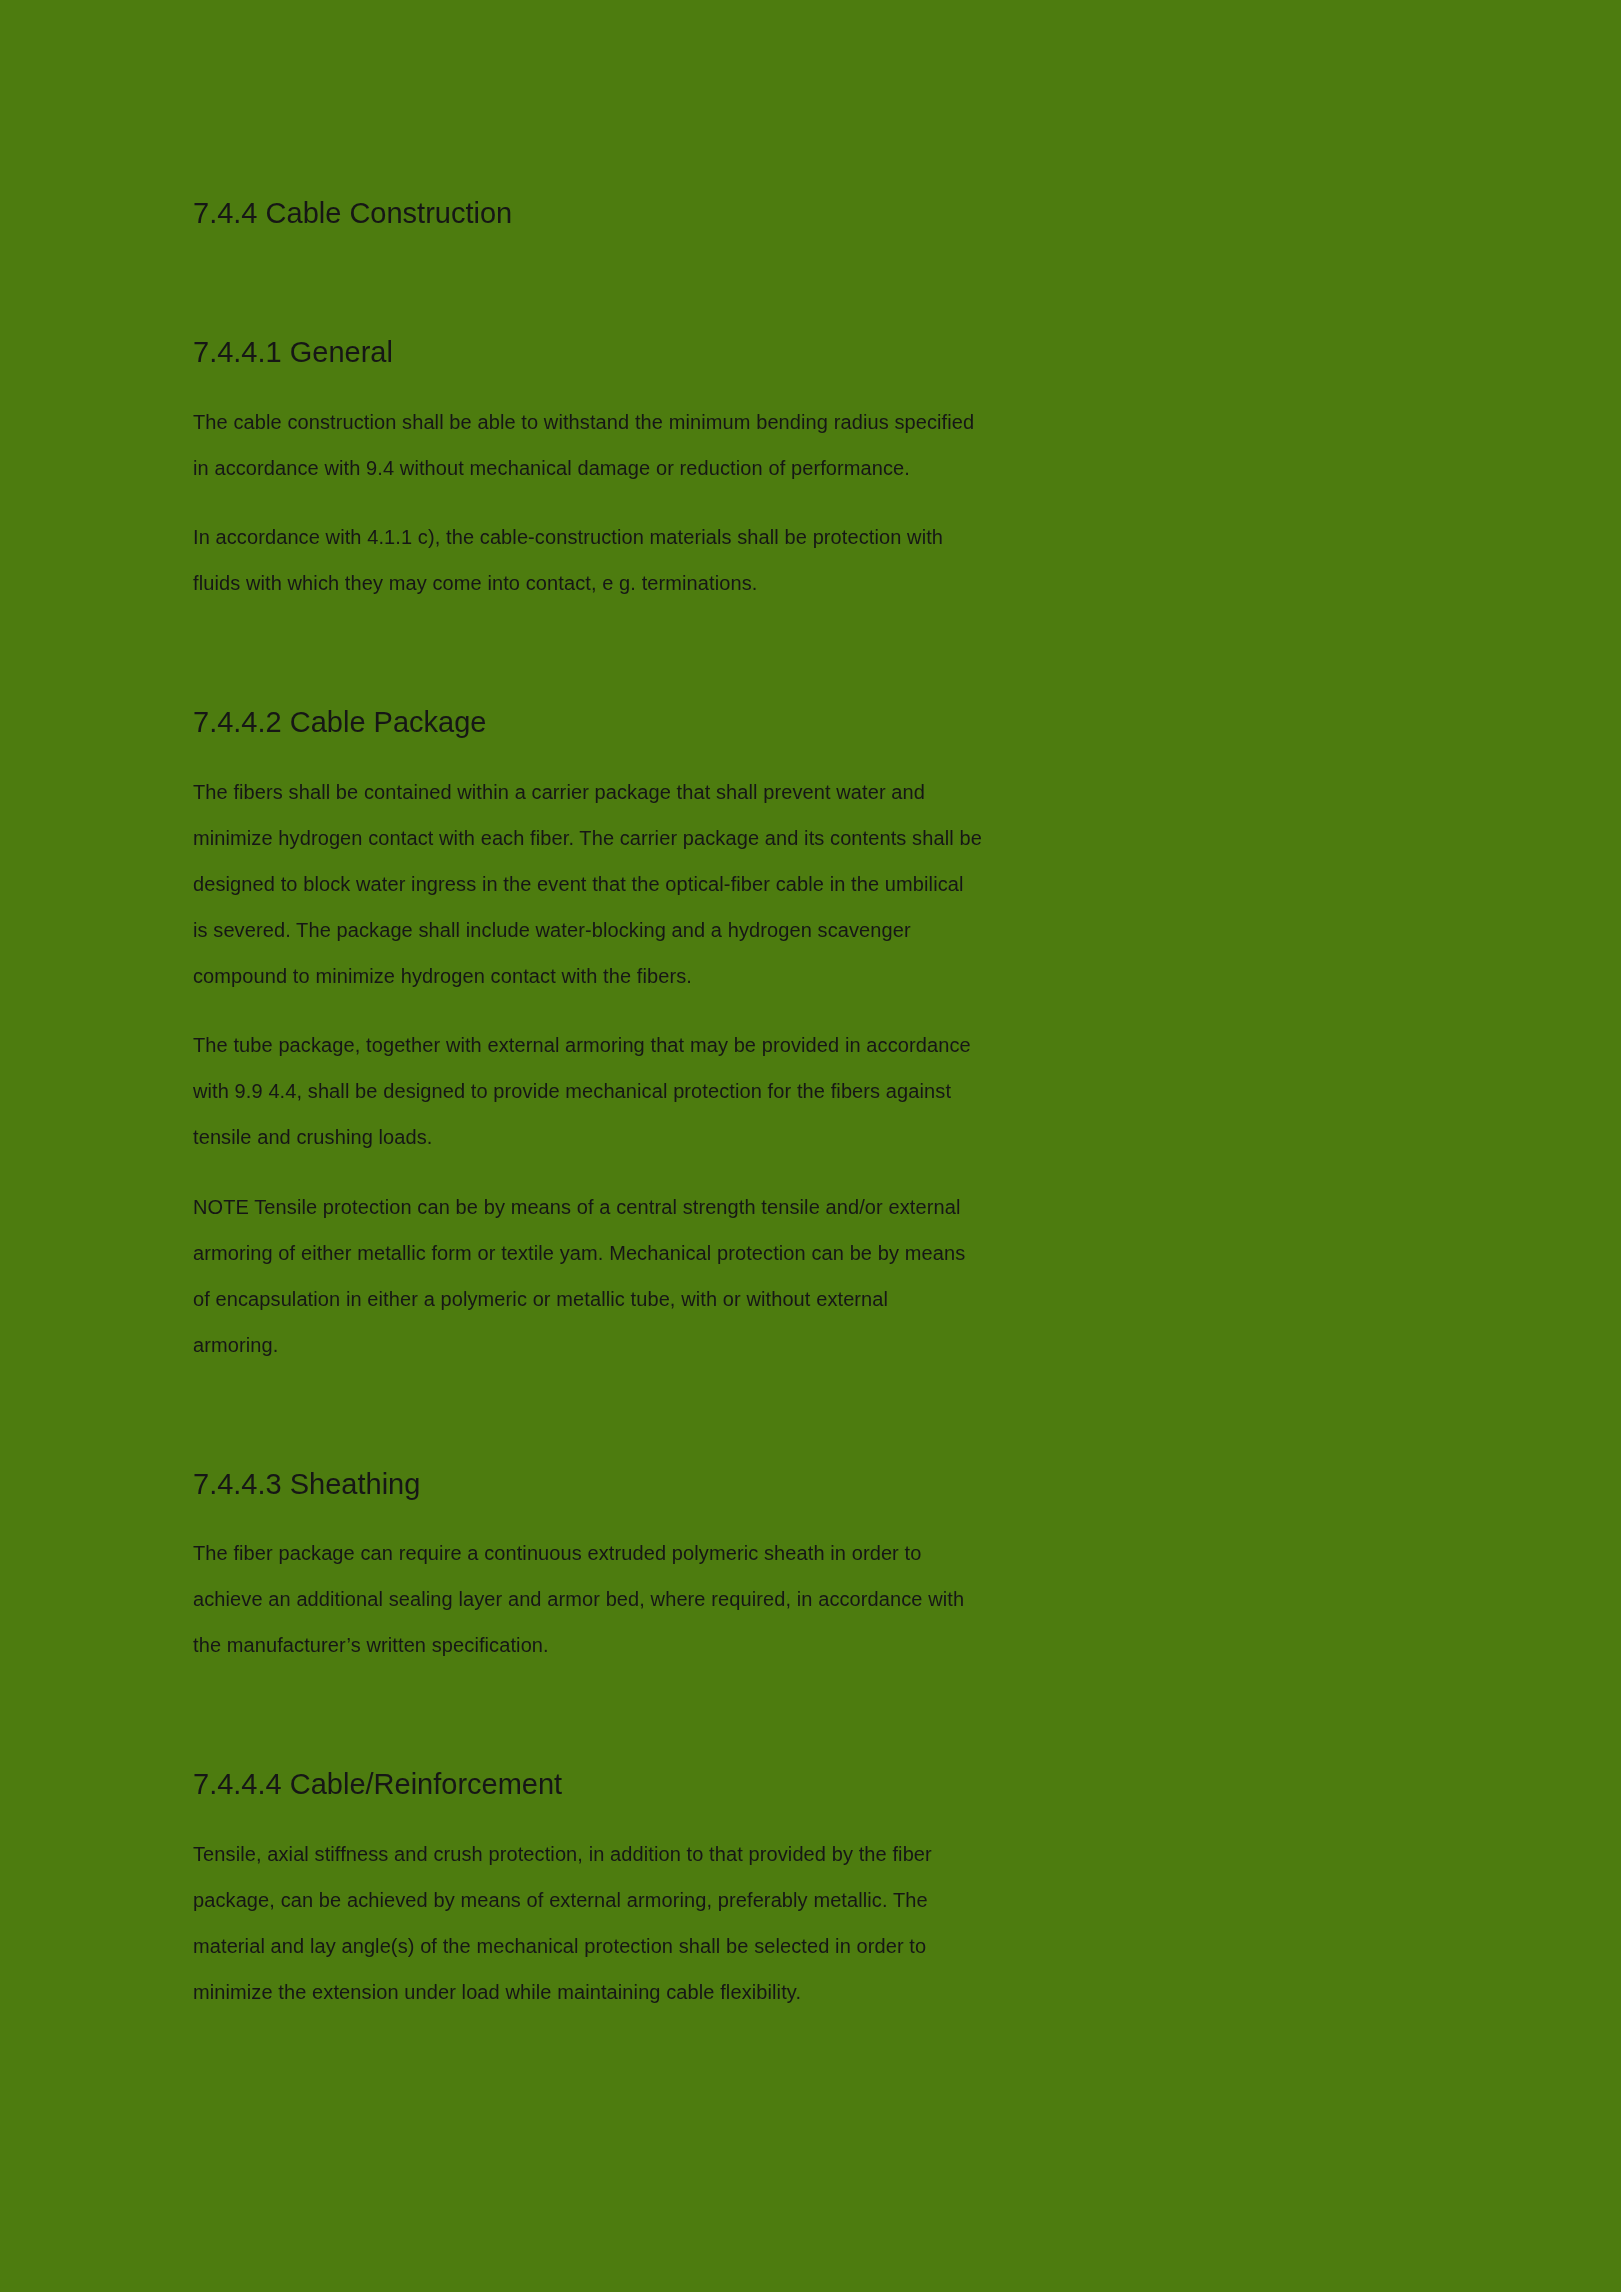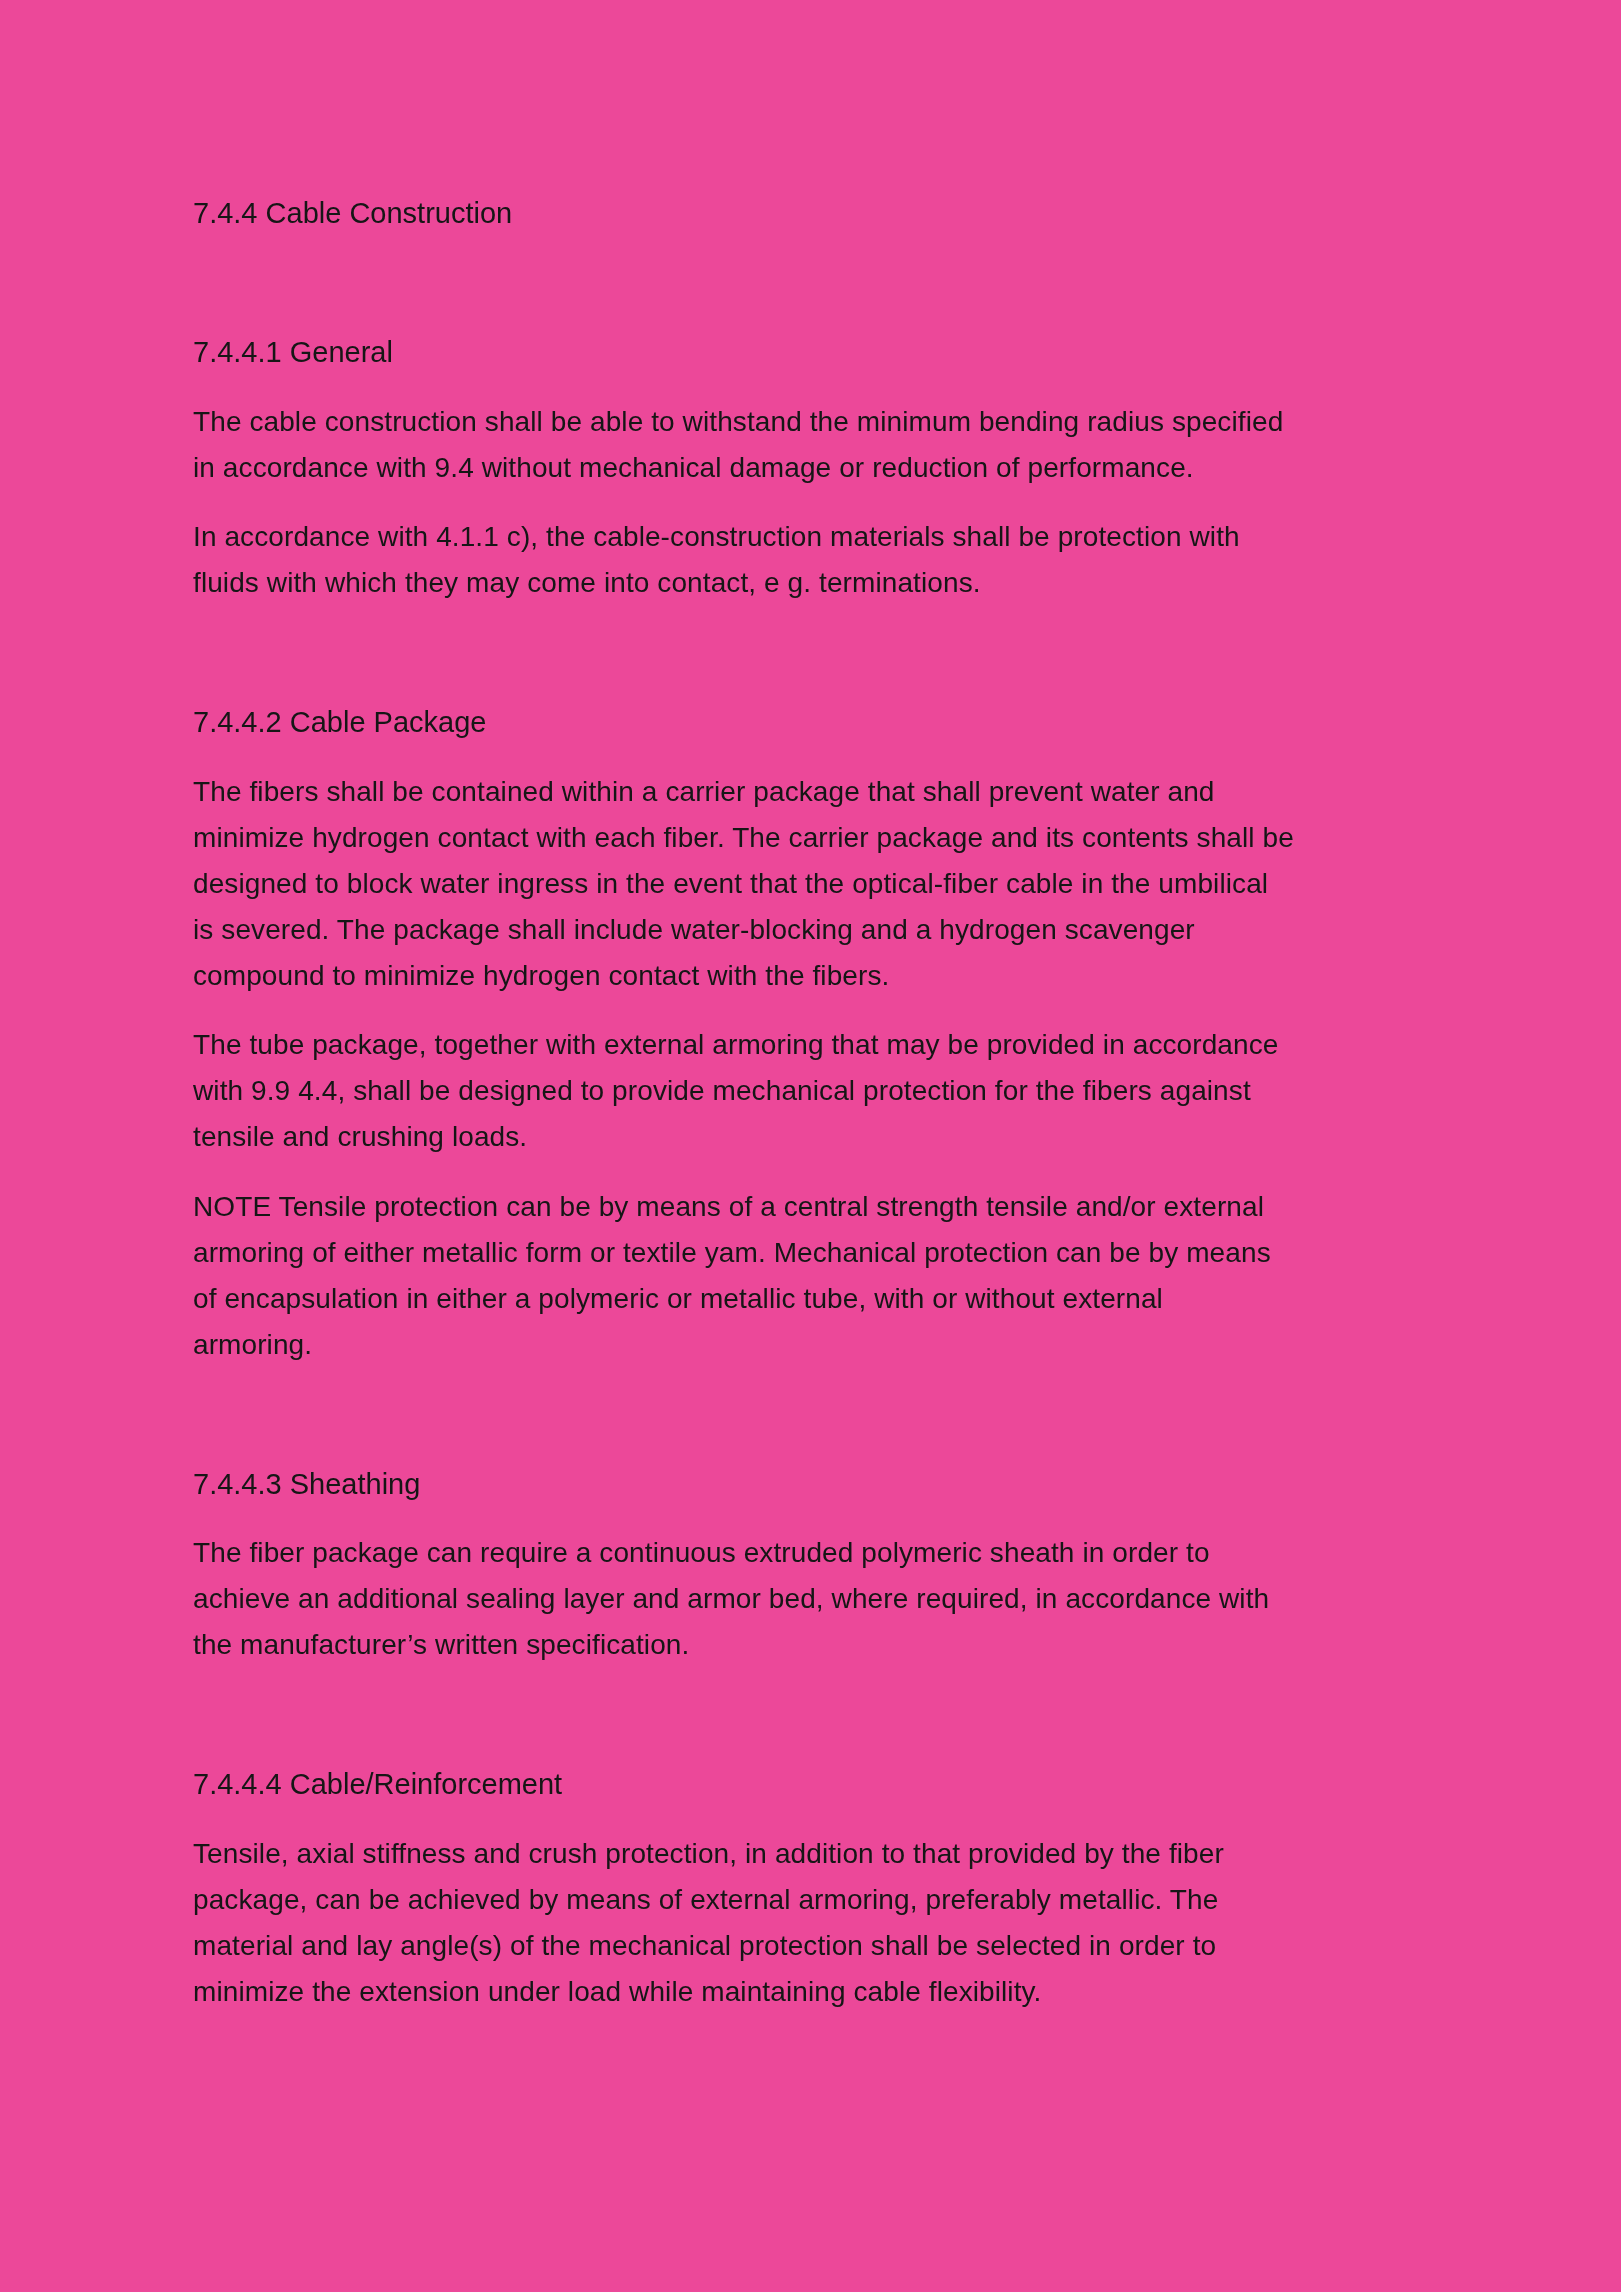--- a/index.html
+++ b/index.html
@@ -12,34 +12,34 @@
     height: 2293px;
     overflow: hidden;
     font-family: "Liberation Sans", "DejaVu Sans", sans-serif;
     color: #161616;
   }
   .page {
     box-sizing: border-box;
     width: 1621px;
     height: 2293px;
     padding: 190px 154px 0 193px;
-    background: #ec4899;
+    background: #4d7c0f;
   }
   .doc-heading {
     font-size: 29px;
     font-weight: 400;
     line-height: 46px;
     margin: 93px 0 23.5px 0;
     white-space: pre-line;
   }
   .doc-heading.first {
     margin-top: 0;
   }
   .doc-para {
-    font-size: 28px;
+    font-size: 20px;
     font-weight: 400;
     line-height: 46px;
     margin: 0 0 23.5px 0;
     white-space: pre-line;
     letter-spacing: 0.1px;
   }
 </style>
 </head>
 <body>
 

